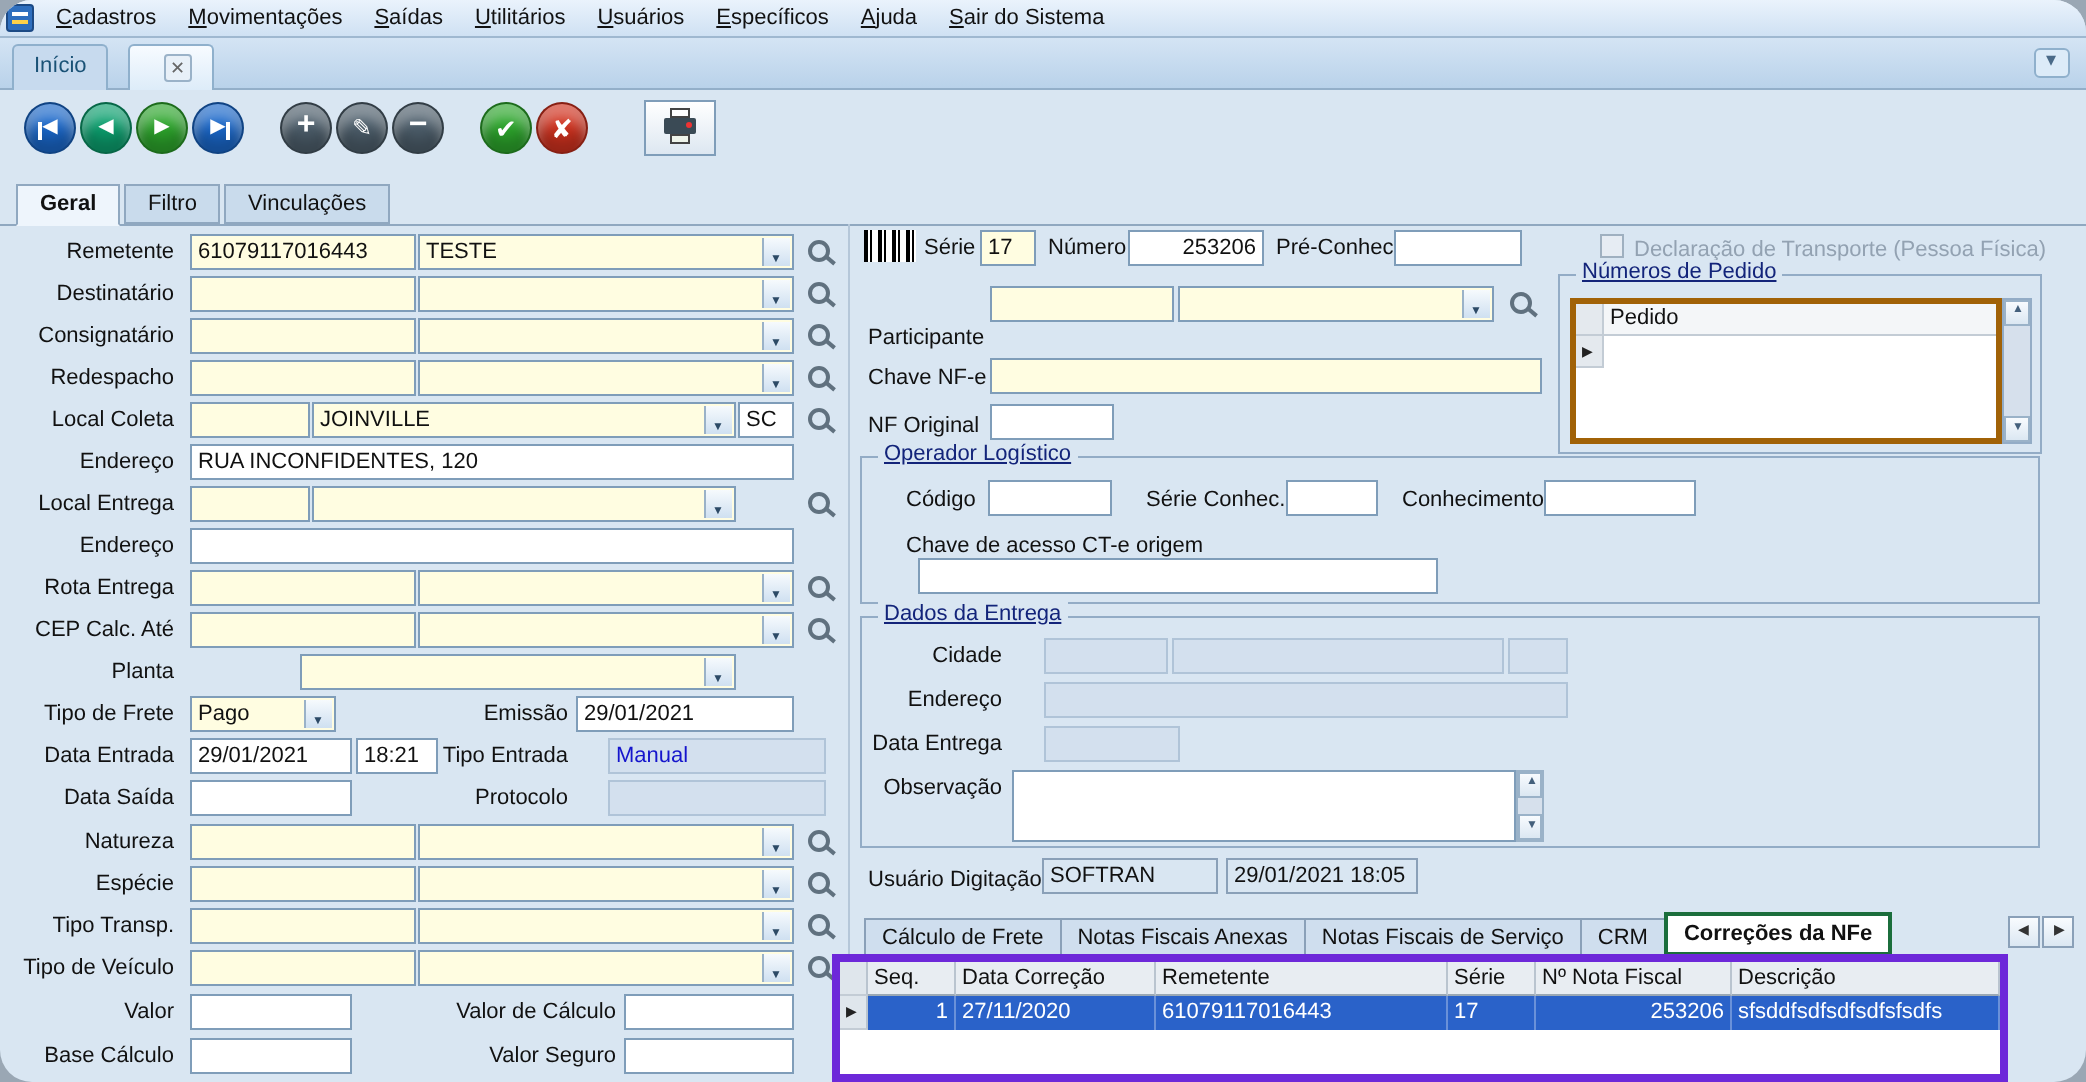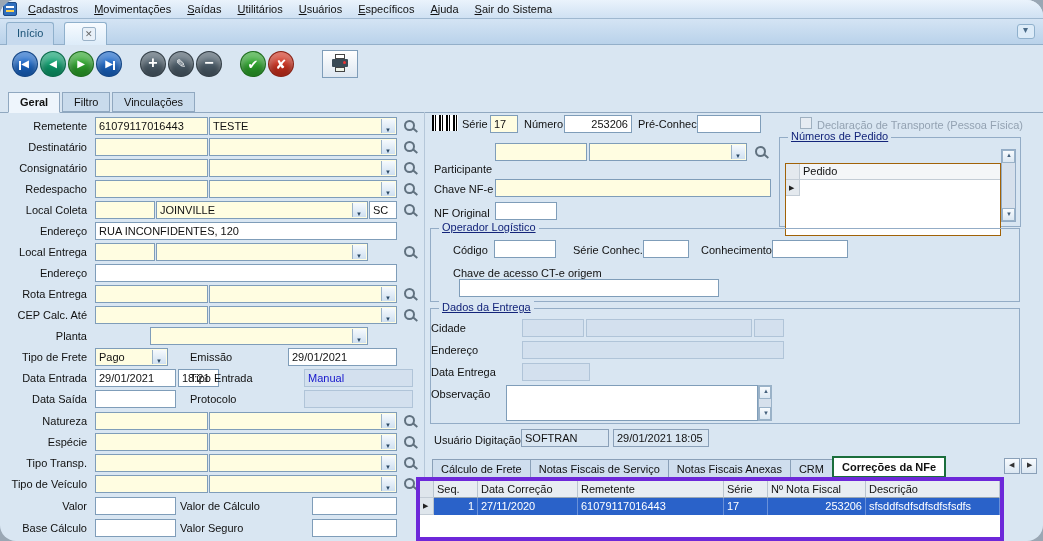--- a/index.html
+++ b/index.html
@@ -71,31 +71,31 @@
   .combo .arr { position:absolute; top:1px; right:1px; bottom:1px; width:14px;
     background:linear-gradient(#f6fafd,#cfe0f1); border-left:1px solid #9ab2c8; }
   .combo .arr::after { content:"▼"; position:absolute; left:3px; top:4px; font-size:6px; color:#2c4a66; }
   .mag { position:absolute; width:16px; height:16px; cursor:pointer; }
   .mag::before { content:""; position:absolute; left:2px; top:2px; width:7px; height:7px;
     border:2px solid #60717f; border-radius:50%; }
   .mag::after { content:""; position:absolute; left:10px; top:11px; width:6px; height:2px;
     background:#60717f; transform:rotate(40deg); }
   .llab { position:absolute; left:0; width:90; width:90px; text-align:right; padding-right:3px;
     line-height:18px; height:18px; white-space:nowrap; }
-  .l2 { position:absolute; text-align:left; line-height:18px; height:18px; white-space:nowrap; }
+  .l2 { position:absolute; text-align:right; line-height:18px; height:18px; white-space:nowrap; }
   .rlab { position:absolute; line-height:18px; height:18px; white-space:nowrap; }
   .blue { color:#1515cc; }
   .gray { color:#93a2b2; }
   .chk { position:absolute; width:12px; height:12px; border:1px solid #9fb0c0; background:#e6ecf3; }
   
   .grp { position:absolute; border:1px solid #93acc6; }
   .grp-t { position:absolute; top:-8px; left:8px; padding:0 3px; background:#d9e6f2;
     color:#13247a; text-decoration:underline; white-space:nowrap; }
   
-  .np-tbl { position:absolute; left:5px; top:25px; width:216px; height:73px; background:#fff; border:1px solid #a16207; }
+  .np-tbl { position:absolute; left:5px; top:11px; width:216px; height:73px; background:#fff; border:3px solid #a16207; }
   .np-hrow,.np-row { display:flex; height:16px; }
   .np-sel { width:14px; background:#e4e9ee; border-right:1px solid #c3ccd5; border-bottom:1px solid #c3ccd5; position:relative; }
   .np-h { flex:1; background:#f4f6f8; border-bottom:1px solid #c3ccd5; padding:0 3px; line-height:15px; }
   .np-c { flex:1; }
   .marker::after { content:"▶"; position:absolute; left:3px; top:4px; font-size:7px; color:#222; }
   .vsb { position:absolute; right:4px; top:11px; width:15px; height:73px; background:#d6e0ec; border:1px solid #93acc6; }
   .sbup,.sbdn { position:absolute; left:0; width:13px; height:13px; background:linear-gradient(#f8fbfe,#dbe7f2);
     border:1px solid #9ab2c8; }
   .sbup { top:0; } .sbdn { bottom:0; }
   .sbup::after { content:"▲"; position:absolute; left:3px; top:1px; font-size:6px; color:#44607c; }
@@ -381,22 +381,22 @@
       <div class="sbdn" style="width:12px"></div>
     </div>
   </div>
 
   <div class="rlab" style="left:434px;top:431px">Usuário Digitação</div>
   <div class="fld sunken" style="left:521px;top:429px;width:88px">SOFTRAN</div>
   <div class="fld sunken" style="left:613px;top:429px;width:96px">29/01/2021 18:05</div>
 
   <div class="btabs">
     <div class="btab">Cálculo de Frete</div>
+    <div class="btab">Notas Fiscais Anexas</div>
     <div class="btab">Notas Fiscais de Serviço</div>
-    <div class="btab">Notas Fiscais Anexas</div>
     <div class="btab">CRM</div>
     <div class="btab active">Correções da NFe</div>
   </div>
   <div class="navsq navsq-l" style="left:1004px;top:458px"></div>
   <div class="navsq navsq-r" style="left:1021px;top:458px"></div>
 
   <div class="grid">
     <div class="g-hrow">
       <div class="g-sel"></div>
       <div class="g-h w-seq">Seq.</div>

